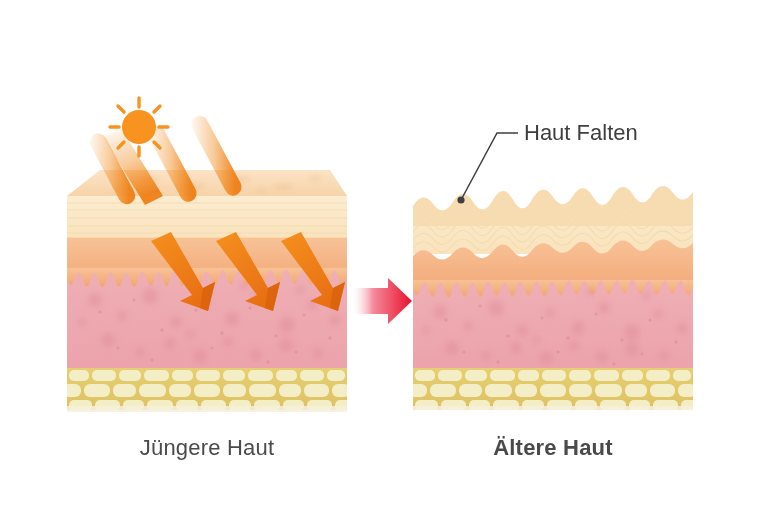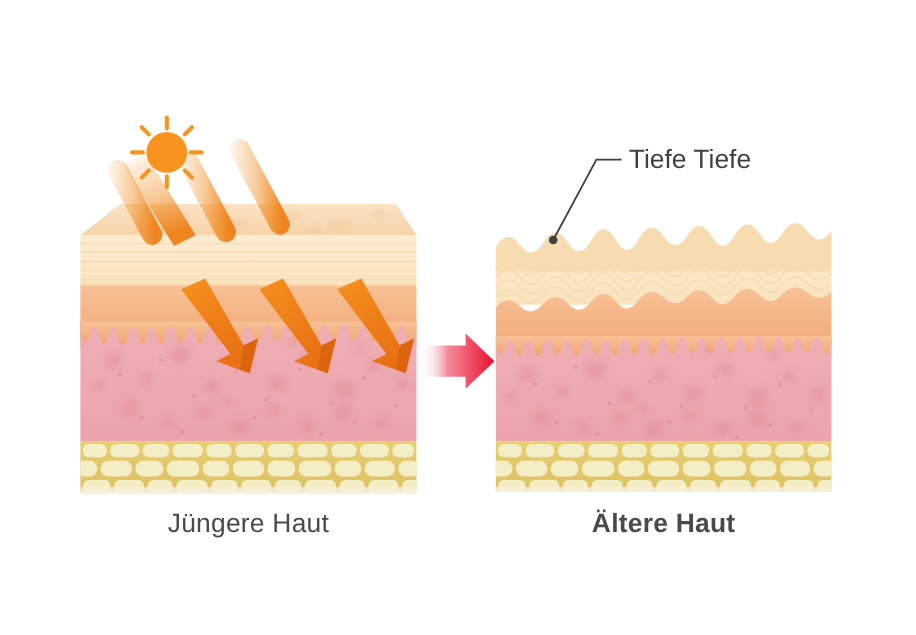--- a/index.html
+++ b/index.html
@@ -4,21 +4,21 @@
 <style>
   html,body{margin:0;padding:0;}
   body{
     width:763px;height:529px;background:#ffffff;
     font-family:"Liberation Sans","DejaVu Sans",sans-serif;
     overflow:hidden;position:relative;
   }
   #stage{position:absolute;left:0;top:0;width:763px;height:529px;}
   .cap{
     position:absolute;text-align:center;
-    font-size:22px;color:#4a4a4a;letter-spacing:.2px;white-space:nowrap;
+    font-size:22px;color:#4a4a4a;letter-spacing:.2px;white-space:nowrap;margin-top:12px;
   }
   #capLeft{left:67px;top:423px;width:280px;}
   #capRight{left:413px;top:423px;width:280px;font-weight:bold;}
   #annoText{
     position:absolute;left:524px;top:120px;
     font-size:22px;color:#3f3f3f;white-space:nowrap;
   }
 </style>
 </head>
 <body>
@@ -355,13 +355,13 @@
   </g>
 
   <g>
     <path d="M461,200 L497,133 L518,133" stroke="#3f3f3f" stroke-width="1.5" fill="none"></path>
     <circle cx="461" cy="200" r="3.6" fill="#3f3f3f"></circle>
   </g>
 </svg>
 
 <div class="cap" id="capLeft">Jüngere Haut</div>
 <div class="cap" id="capRight">Ältere Haut</div>
-<div id="annoText">Tiefe Tiefe</div>
+<div id="annoText">Haut Falten</div>
 
 </body></html>

